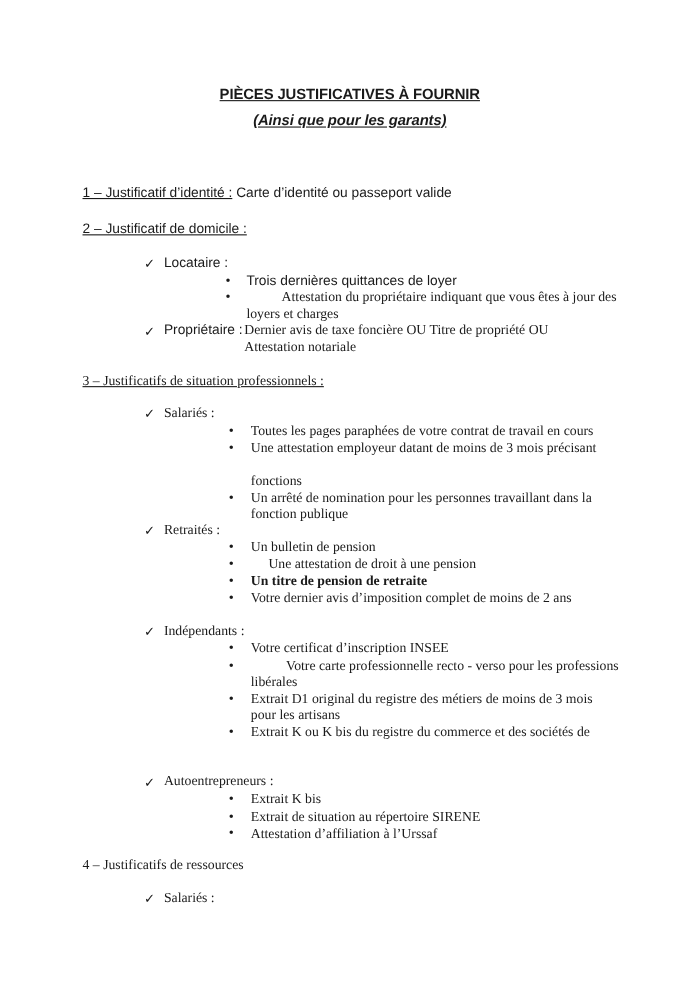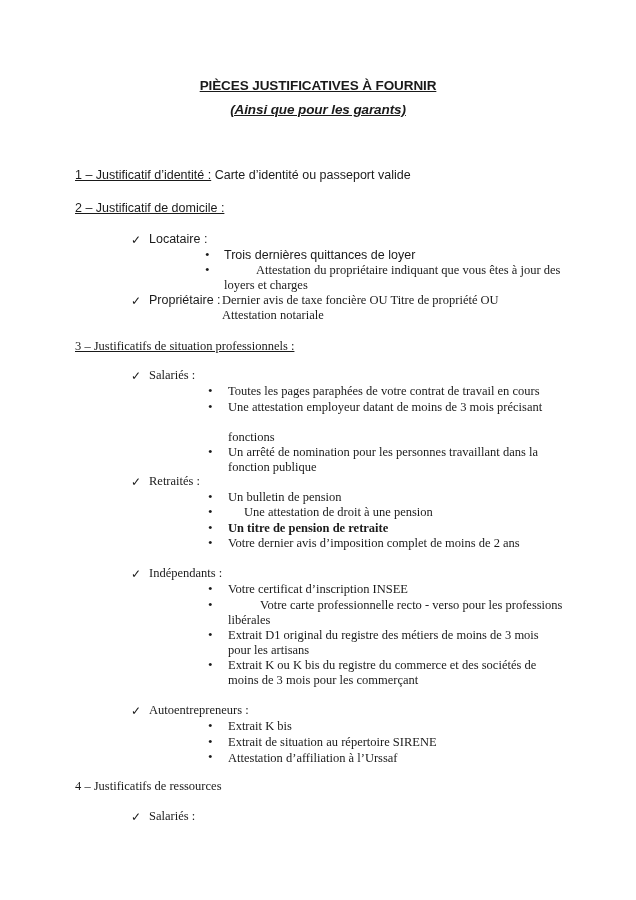--- a/index.html
+++ b/index.html
@@ -83,21 +83,20 @@
   <span class="abs bullet" style="left:208px; top:597px;">•</span>
   <span class="abs serif item" style="left:228px; top:598px;margin-left:32px;">Votre carte professionnelle recto - verso pour les professions</span>
   <span class="abs serif item" style="left:228px; top:613px;">libérales</span>
 
   <span class="abs bullet" style="left:208px; top:627px;">•</span>
   <span class="abs serif item" style="left:228px; top:628px;">Extrait D1 original du registre des métiers de moins de 3 mois</span>
   <span class="abs serif item" style="left:228px; top:643px;">pour les artisans</span>
 
   <span class="abs bullet" style="left:208px; top:657px;">•</span>
   <span class="abs serif item" style="left:228px; top:658px;">Extrait K ou K bis du registre du commerce et des sociétés de</span>
-  <span class="abs serif item" style="left:228px; top:673px;">moins de 3 mois pour les commerçant</span>
 
   <span class="abs check" style="left:131px; top:704px;">✓</span>
   <span class="abs serif lbl" style="left:149px; top:703px;">Autoentrepreneurs :</span>
 
   <span class="abs bullet" style="left:208px; top:718px;">•</span>
   <span class="abs serif item" style="left:228px; top:719px;">Extrait K bis</span>
   <span class="abs bullet" style="left:208px; top:734px;">•</span>
   <span class="abs serif item" style="left:228px; top:735px;">Extrait de situation au répertoire SIRENE</span>
   <span class="abs bullet" style="left:208px; top:749px;">•</span>
   <span class="abs serif item" style="left:228px; top:751px;">Attestation d’affiliation à l’Urssaf</span>

